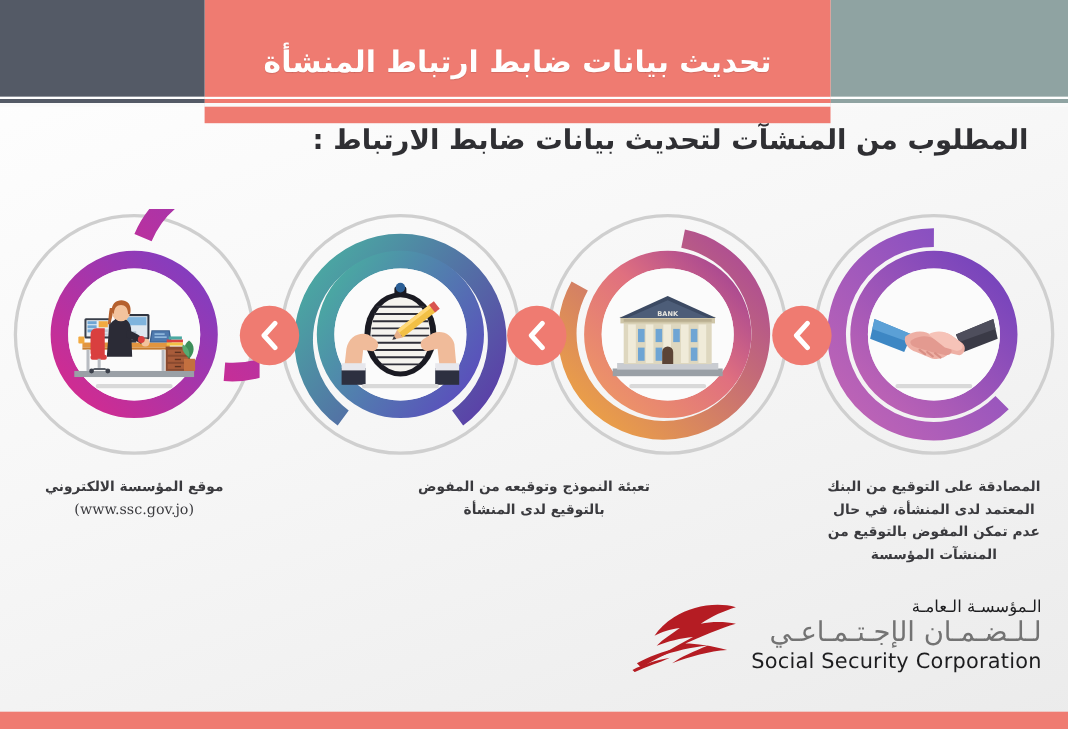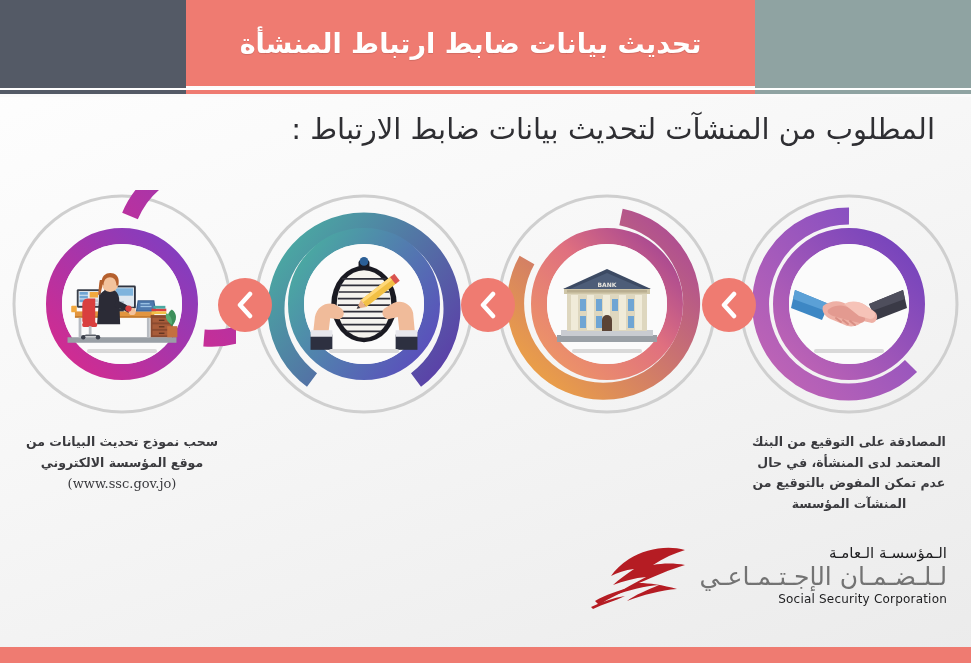--- a/index.html
+++ b/index.html
@@ -25,21 +25,21 @@
     height: 88px;
     display: flex;
   }
   .hdr-left {
     width: 216px;
     height: 88px;
     background: #8fa3a2;
   }
   .hdr-center {
     flex: 1;
-    height: 86px;
+    height: 112px;
     background: #ef7b71;
     display: flex;
     align-items: center;
     justify-content: center;
   }
   .hdr-right {
     width: 186px;
     height: 88px;
     background: #545a66;
   }
@@ -75,22 +75,22 @@
   }
 
   
   .subtitle {
     position: absolute;
     top: 112px;
     right: 36px;
     width: 900px;
     text-align: right;
     direction: rtl;
-    font-size: 29px;
-    font-weight: normal;
+    font-size: 25px;
+    font-weight: bold;
     color: #2f2f33;
     white-space: nowrap;
   }
 
   
   .steps {
     position: absolute;
     top: 190px;
     left: 0;
     width: 971px;
@@ -215,21 +215,21 @@
     font-weight: 500;
   }
   .logo-ar2 {
     font-size: 25px;
     color: #737373;
     letter-spacing: 1px;
     font-weight: 500;
     margin-top: 1px;
   }
   .logo-en {
-    font-size: 12px;
+    font-size: 19px;
     color: #1d1d1f;
     direction: ltr;
     text-align: right;
     letter-spacing: 0.2px;
     margin-top: 2px;
   }
   .logo-mark { width: 104px; height: 66px; }
   .logo-mark svg { width: 100%; height: 100%; display: block; }
 
   
@@ -549,22 +549,22 @@
   </svg>
 </div>
 <div class="chevron chev-3">
   <svg viewBox="0 0 24 28" aria-hidden="true">
     <path d="M17 3 L7 14 L17 25" fill="none" stroke="#ffffff" stroke-width="4.5" stroke-linecap="round" stroke-linejoin="round"></path>
   </svg>
 </div>
 
 <div class="captions">
   <div class="caption">المصادقة على التوقيع من البنك المعتمد لدى المنشأة، في حال عدم تمكن المفوض بالتوقيع من المنشآت المؤسسة</div>
+  <div class="caption">تعبئة النموذج وتوقيعه من المفوض بالتوقيع لدى المنشأة</div>
   <div class="caption">
-    <div>سحب نموذج تحديث البيانات من</div>
     <div>موقع المؤسسة الالكتروني</div>
     <div class="latin">(www.ssc.gov.jo)</div>
   </div>
 </div>
 
 <div class="logo-block">
   <div class="logo-text">
     <div class="logo-ar1">الـمؤسسـة الـعامـة</div>
     <div class="logo-ar2">لـلـضـمـان الإجـتـمـاعـي</div>
     <div class="logo-en">Social Security Corporation</div>

